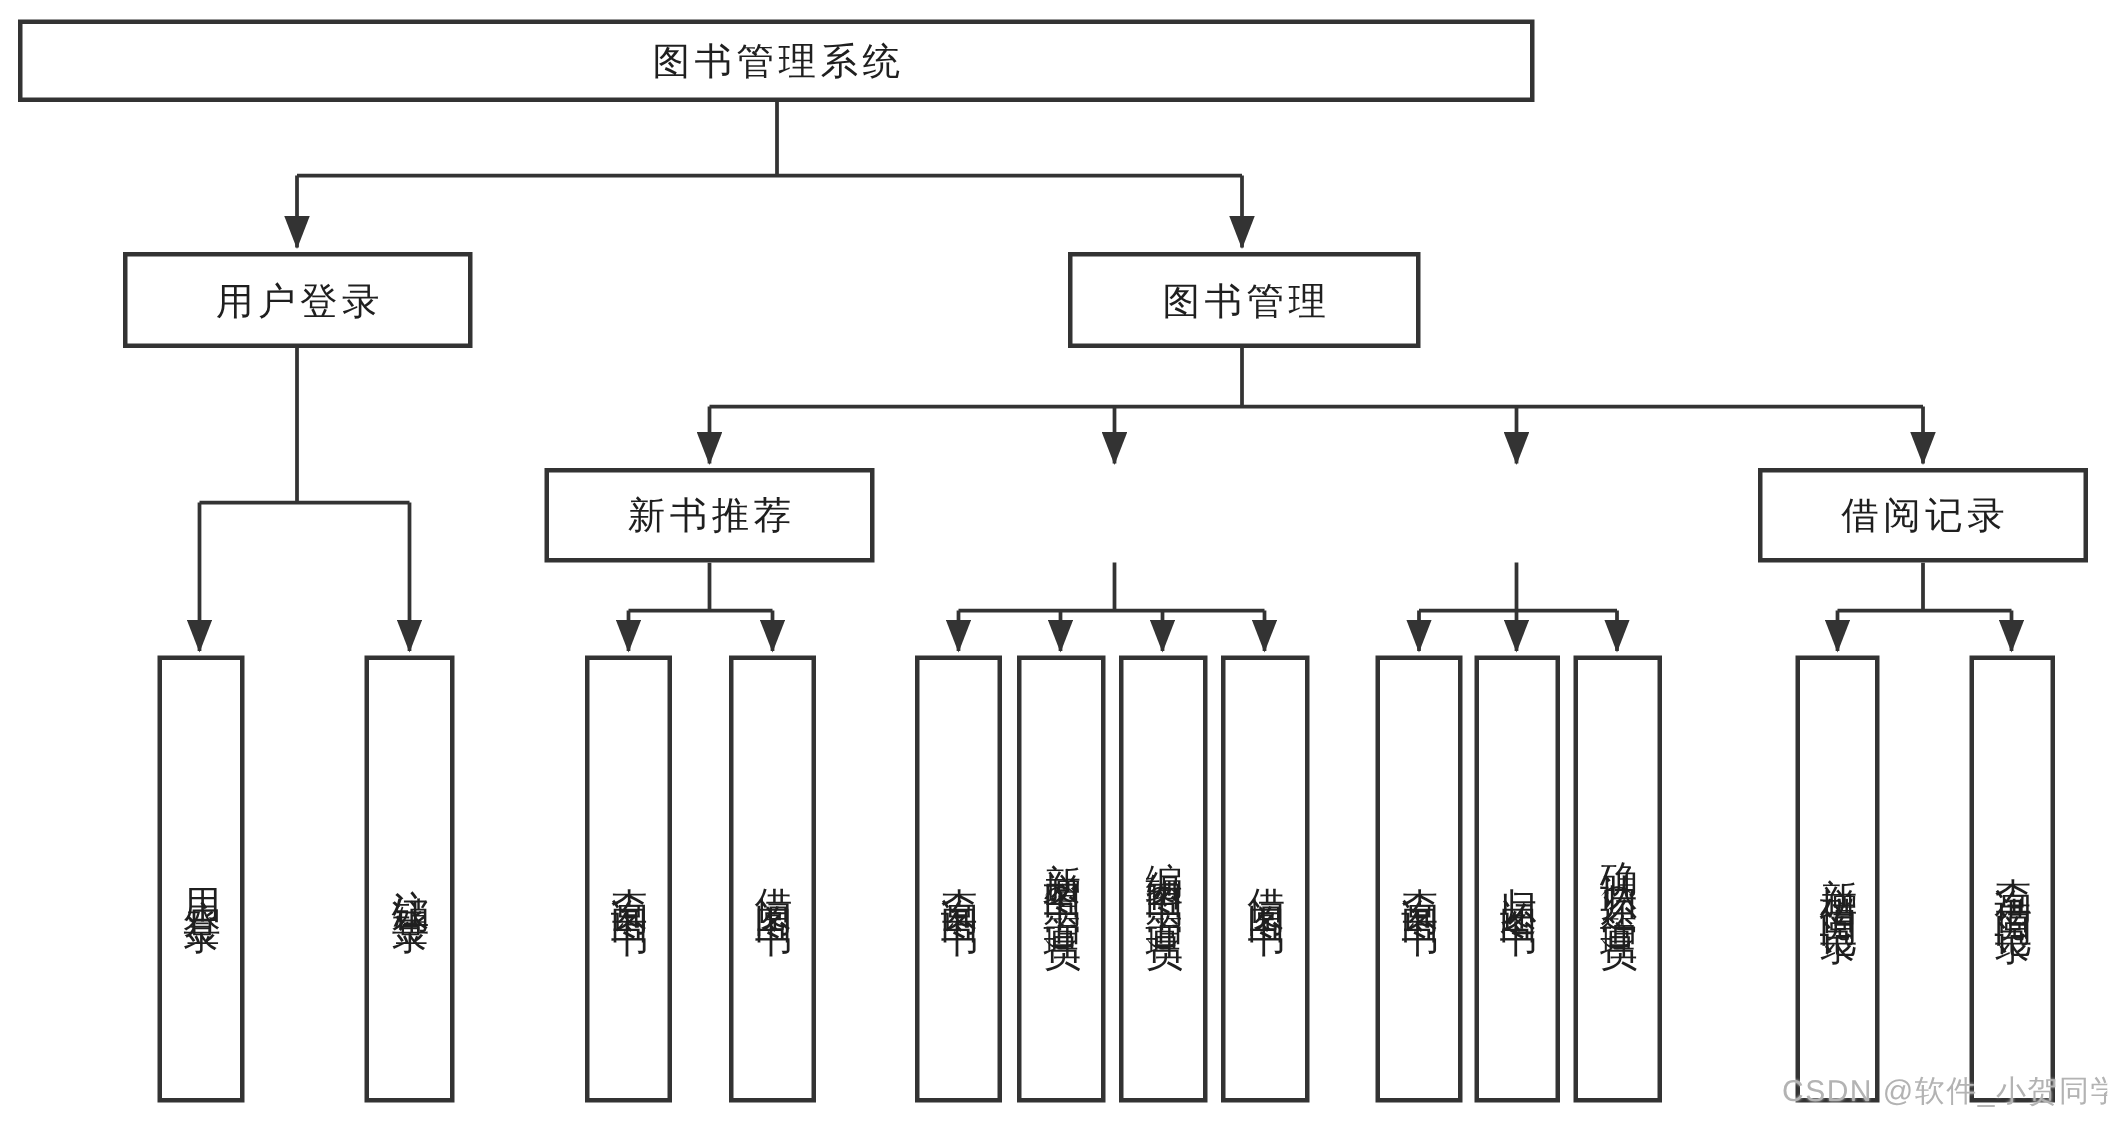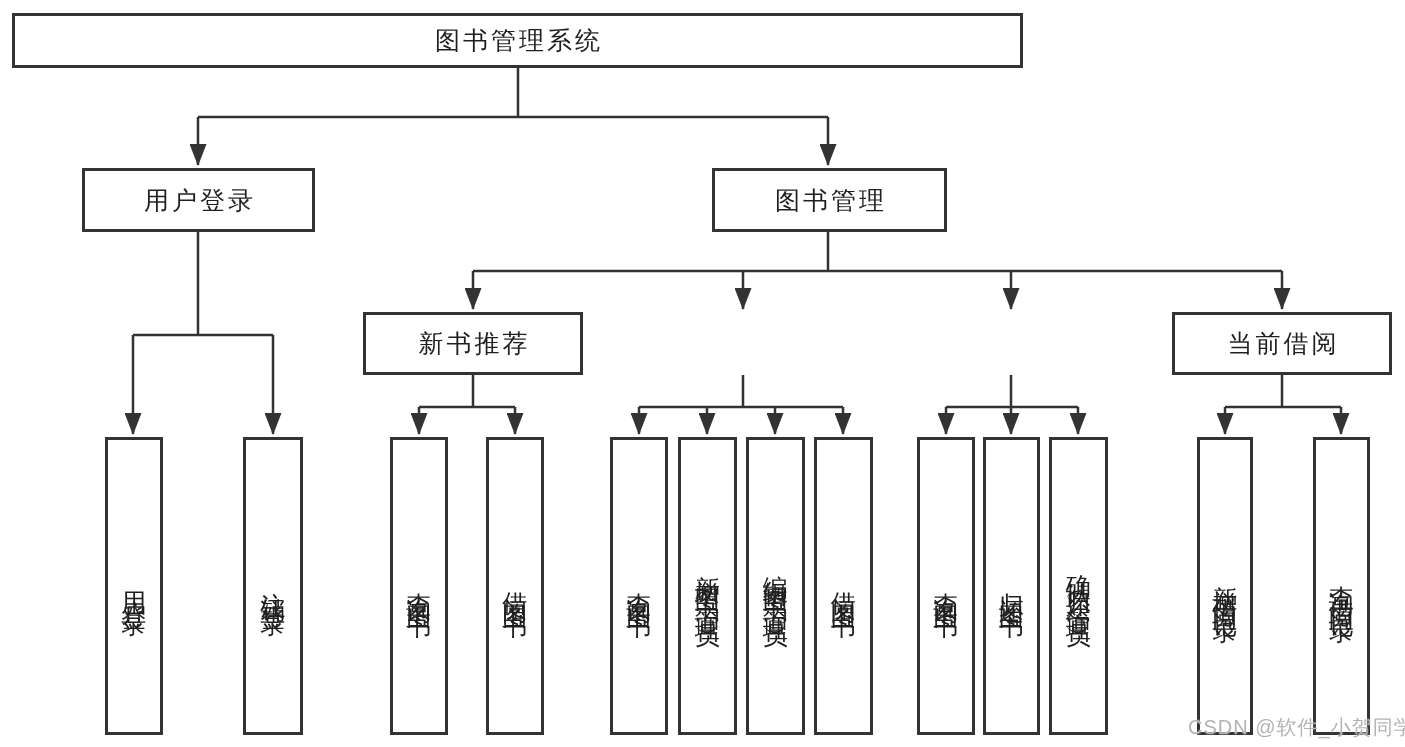--- a/index.html
+++ b/index.html
@@ -102,21 +102,21 @@
     <span>用户登录</span>
   </div>
   <div class="node h" style="left:712px;top:168px;width:235px;height:64px">
     <span>图书管理</span>
   </div>
 
   <div class="node h" style="left:363px;top:312px;width:220px;height:63px">
     <span>新书推荐</span>
   </div>
   <div class="node h" style="left:1172px;top:312px;width:220px;height:63px">
-    <span>当前借阅</span>
+    <span>借阅记录</span>
   </div>
 
   <div class="node v" style="left:105px;top:437px;width:58px;height:298px">
     <span>用户登录</span>
   </div>
   <div class="node v" style="left:243px;top:437px;width:60px;height:298px">
     <span>注销登录</span>
   </div>
 
   <div class="node v" style="left:390px;top:437px;width:58px;height:298px">

